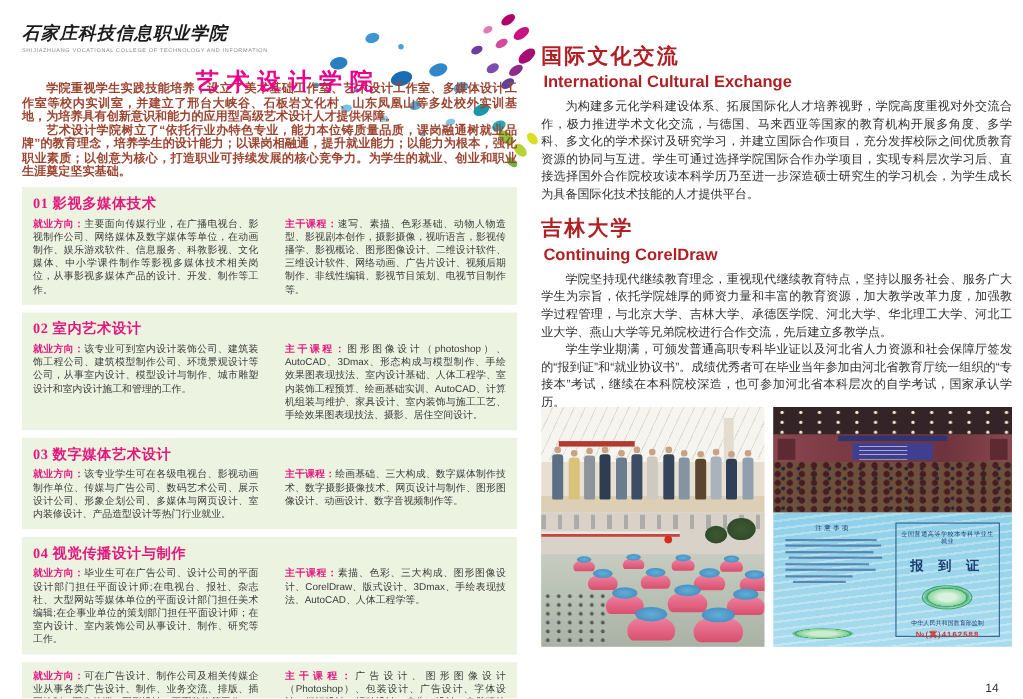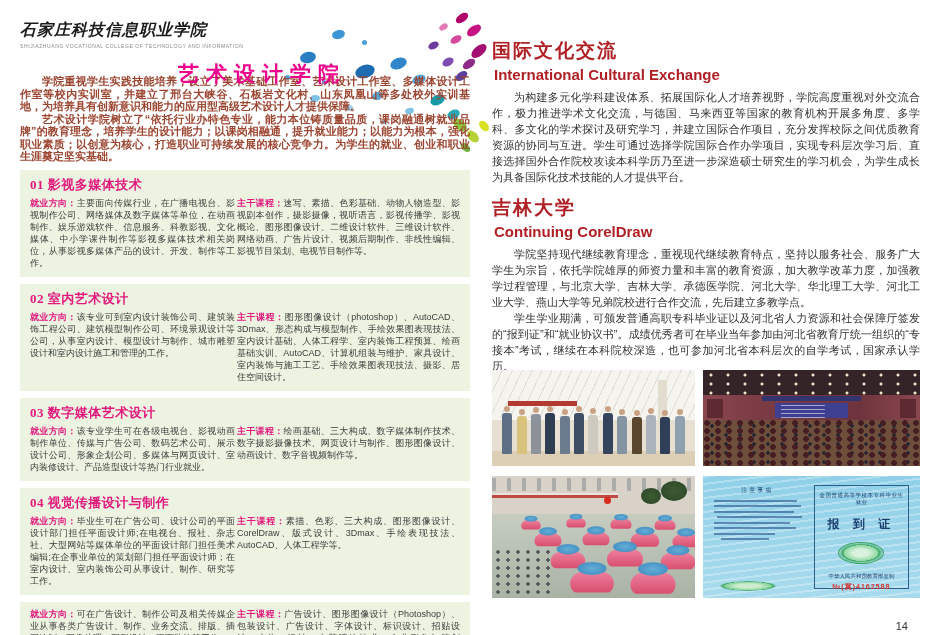--- a/index.html
+++ b/index.html
@@ -22,39 +22,39 @@
                    font-size:21px; font-weight:bold; color:#ec008c; letter-spacing:7px; }
 
   .intro { position:relative; z-index:1; margin-top:26px; color:#9c4531; font-weight:bold;
            font-size:11px; line-height:12.5px; text-align:justify; }
   .intro p { text-indent:2em; }
 
   .majors { margin-top:7px; display:flex; flex-direction:column; gap:7px; position:relative; z-index:1; }
   .major { background:#edf3e1; padding:6px 10px 8px 10px; }
   .major h3 { color:#e2187d; font-size:13px; font-weight:bold; letter-spacing:.5px; margin-bottom:3px;
               font-family:"Liberation Serif", serif; }
-  .cols { display:flex; gap:2px; }
+  .cols { display:flex; gap:24px; }
   .col { font-size:9px; line-height:12px; color:#3c3c3c; text-align:justify; }
   .col.career { width:205px; flex:none; }
   .col.courses { flex:1; }
   .lbl { color:#e2187d; font-weight:bold; }
 
   .pageno { position:absolute; font-size:11px; color:#333; }
   .pageno-left { left:3px; bottom:-2px; }
 
   
   .page-right { position:absolute; left:492px; top:38px; width:428px; height:590px; }
   .sec-h { color:#b01f24; }
   .sec-h .cn { font-size:19px; font-weight:bold; letter-spacing:2px; }
   .sec-h .en { font-size:15px; font-weight:bold; margin:2px 0 6px 2px; }
   .page-right p.body { font-size:11px; line-height:16px; color:#303030; text-align:justify; text-indent:2em; }
   .sec2 { margin-top:10px; }
 
   .photos { position:absolute; left:0; top:332px; width:428px; display:grid;
-            grid-template-columns:203px 217px; grid-template-rows:96px 122px; gap:10px 8px; }
+            grid-template-columns:203px 217px; grid-template-rows:96px 122px; gap:0 8px; }
   .photo { position:relative; overflow:hidden; }
 
   
   .ph-group { background:linear-gradient(#f6f4ef 0 52%, #e7e0d2 52% 84%, #dccfb6 84%); }
   .ph-group .streaks { position:absolute; inset:0 0 50% 0;
      background:repeating-linear-gradient(115deg, rgba(120,120,120,.18) 0 1px, transparent 1px 9px); }
   .ph-group .banner { position:absolute; left:8%; top:32%; width:34%; height:5px; background:#b23a30; }
   .ph-group .column { position:absolute; right:14%; top:10%; width:9px; height:52%; background:#e3ddd0; }
   .people { position:absolute; left:5%; right:5%; bottom:13%; height:42%; display:flex;
             justify-content:space-between; align-items:flex-end; }

